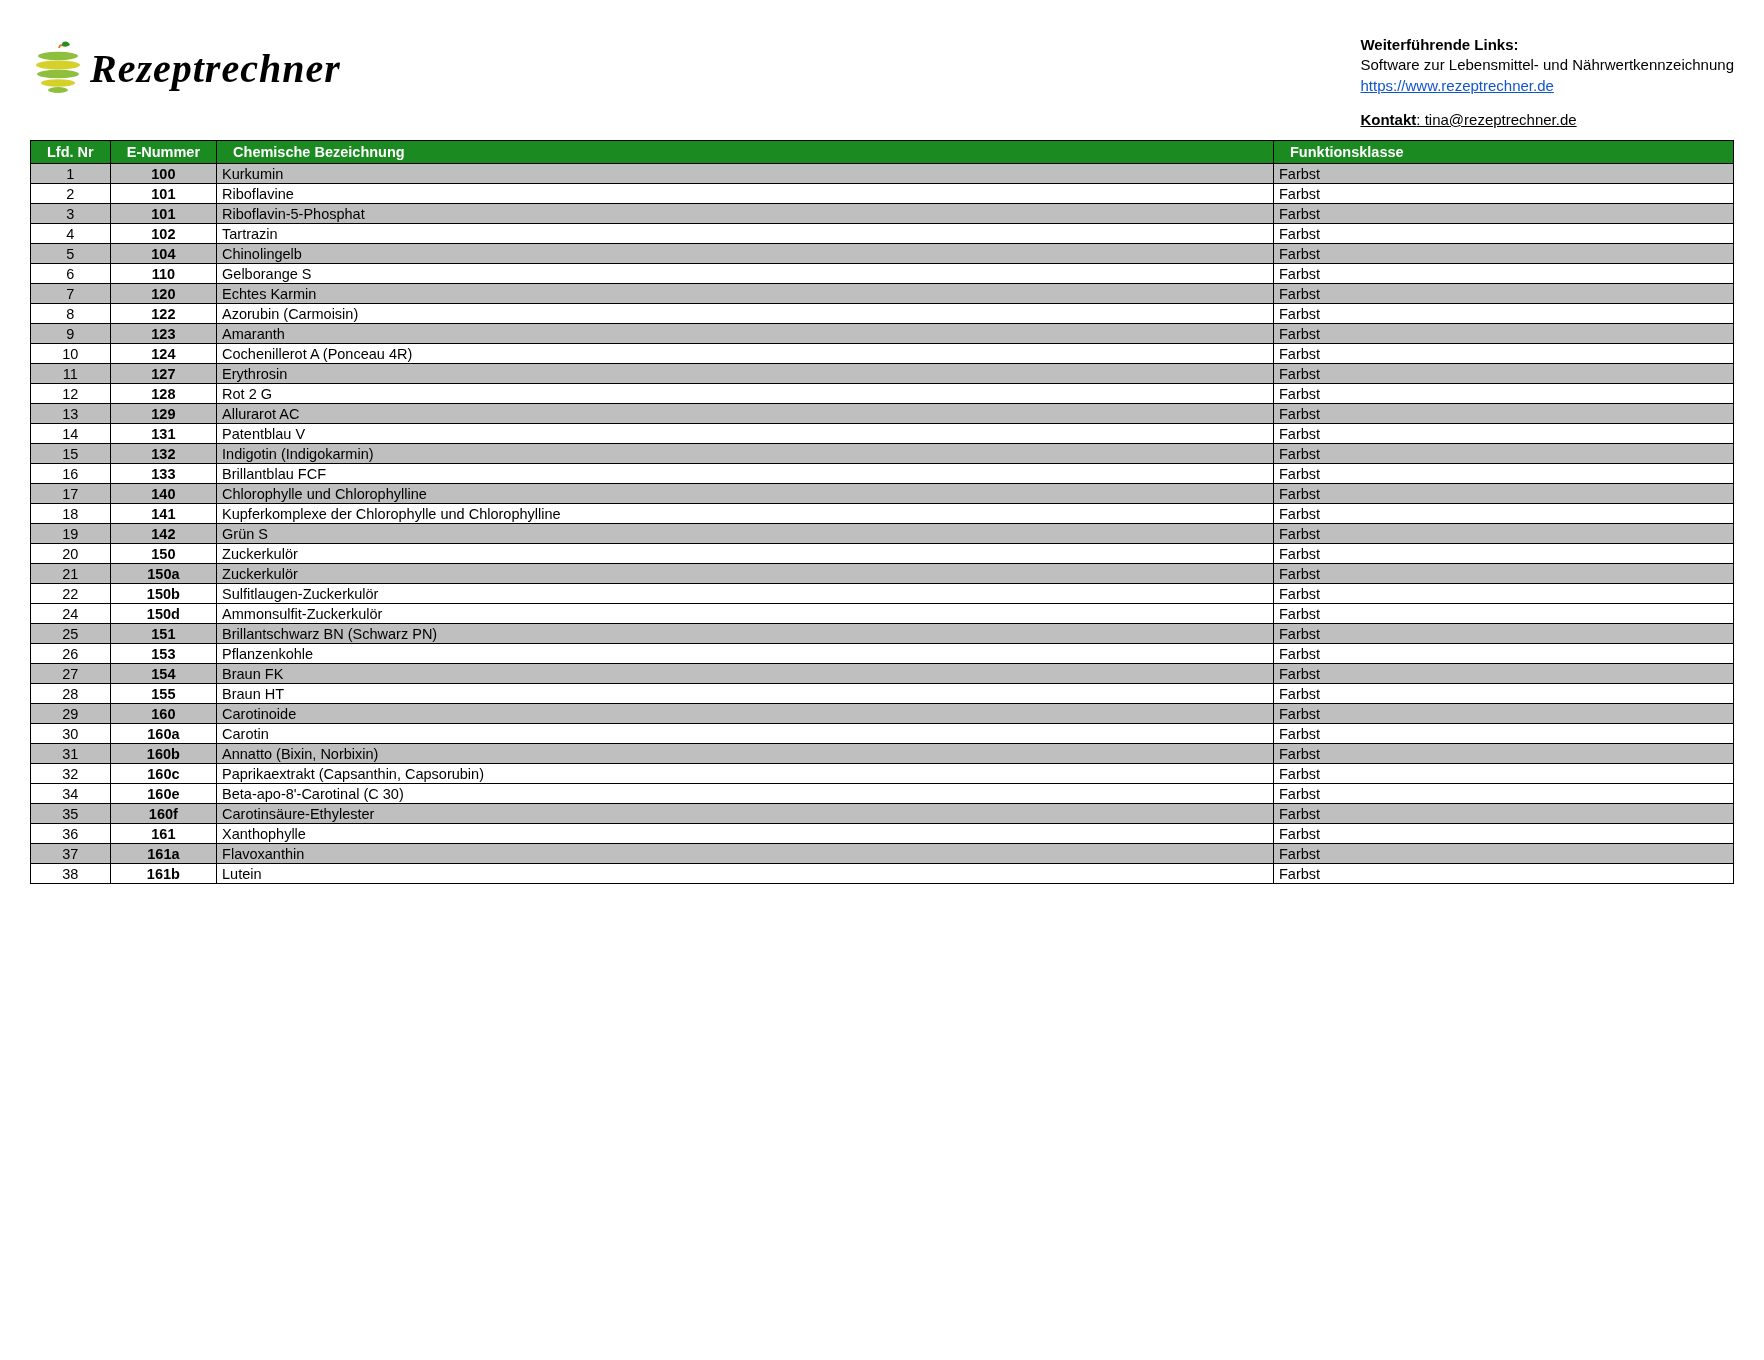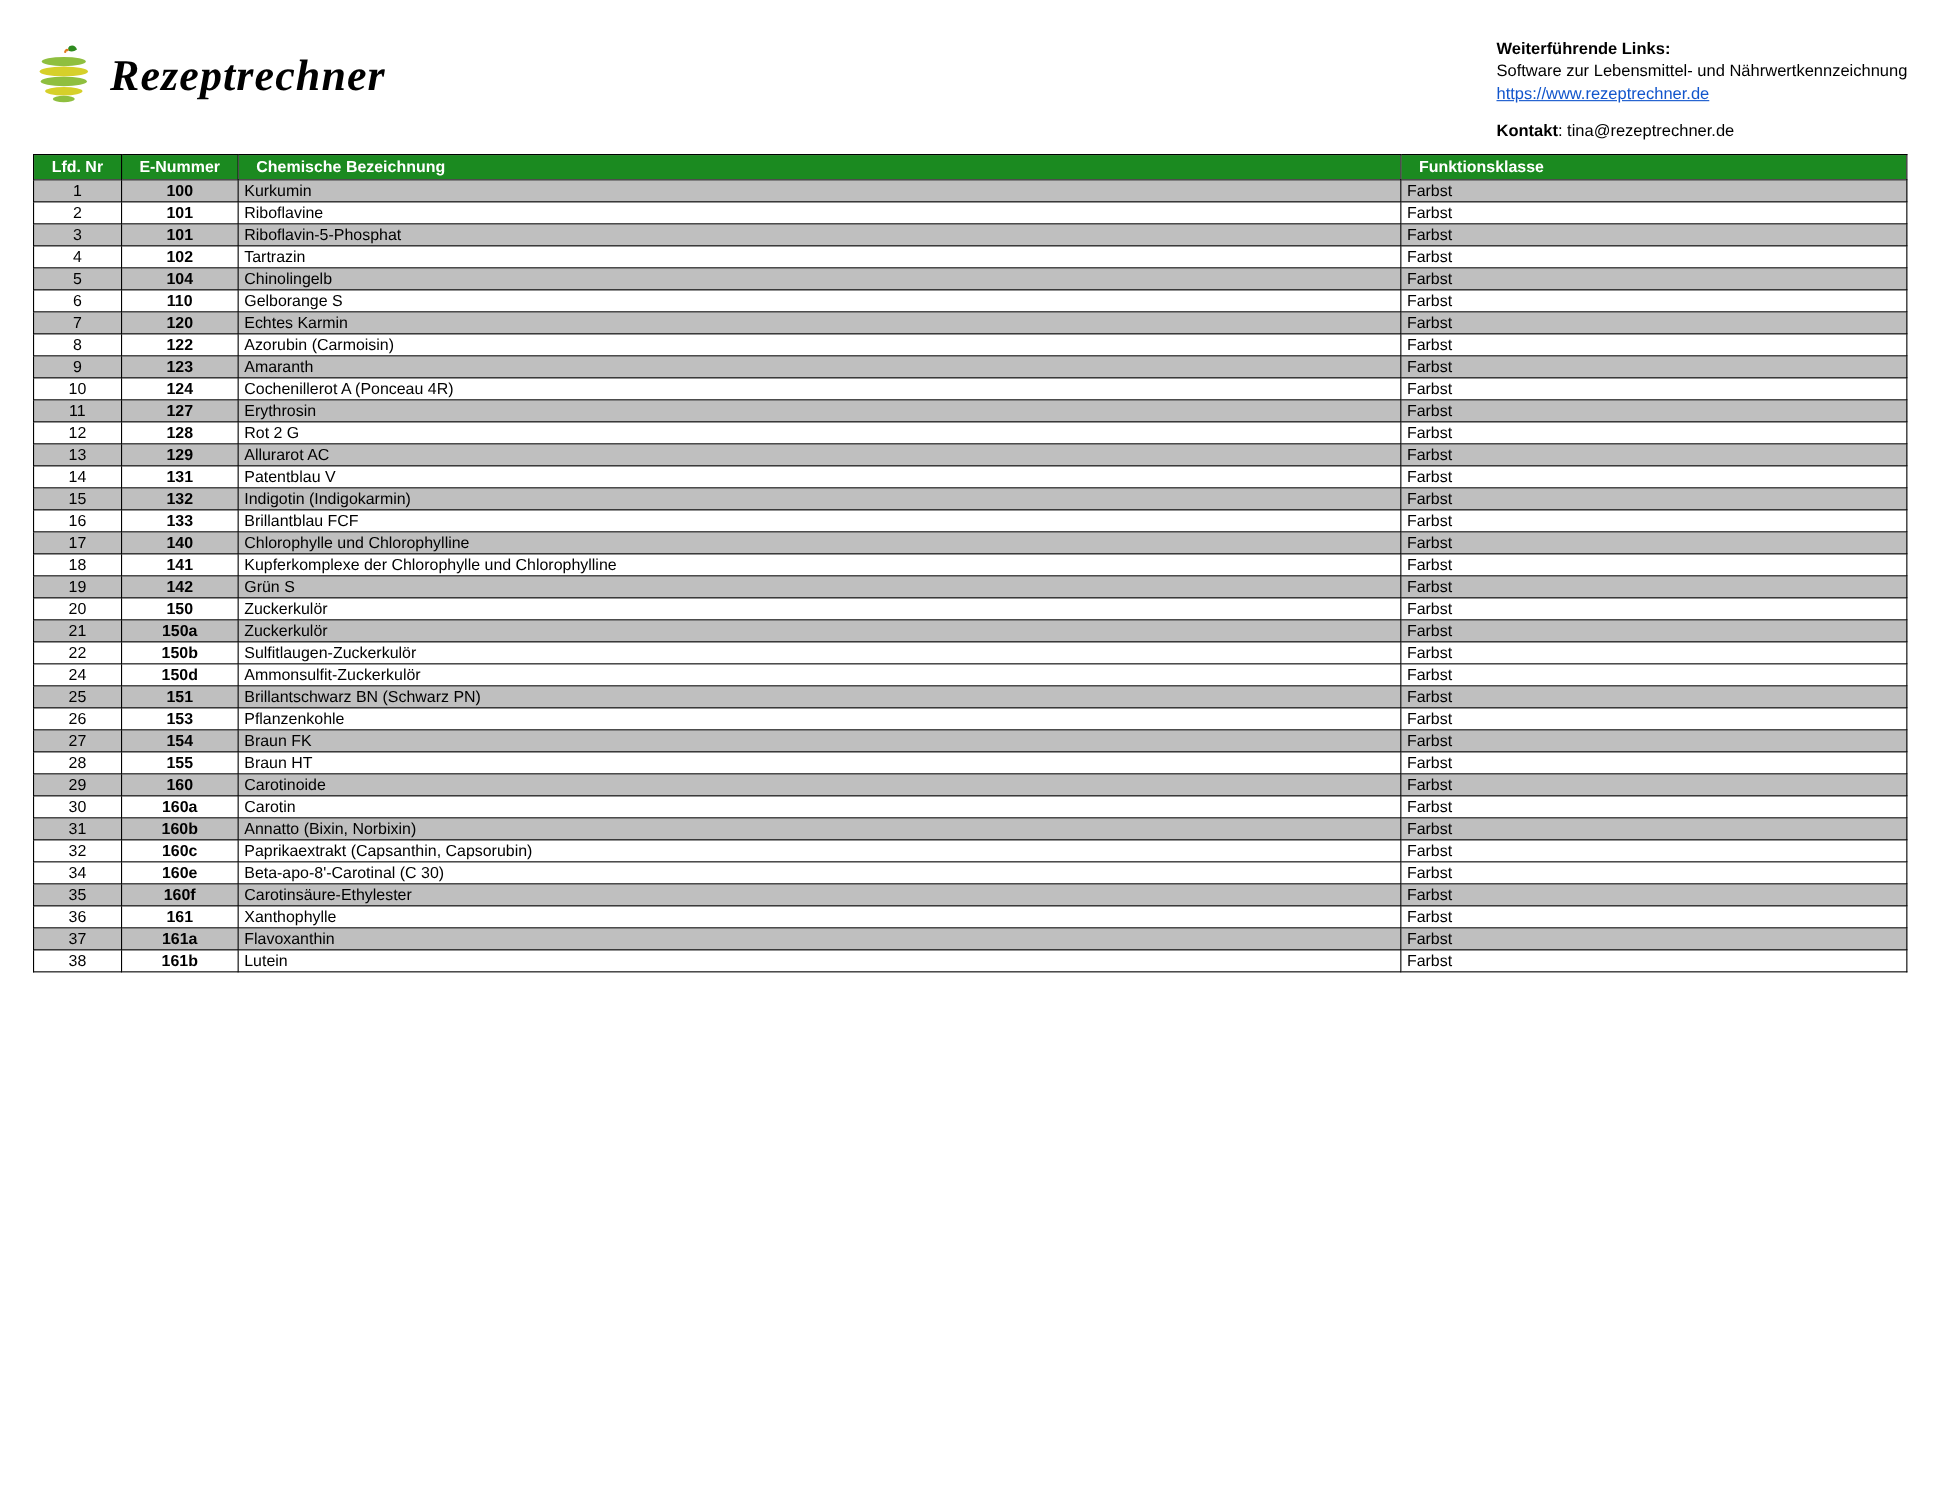--- a/index.html
+++ b/index.html
@@ -12,21 +12,21 @@
   }
   .header-row {
     display: flex;
     justify-content: space-between;
     align-items: flex-start;
     margin-bottom: 10px;
   }
   .logo-block {
     display: flex;
     align-items: center;
-    gap: 14px;
+    gap: 4px;
     padding-top:10px;
   }
   .logo-apple {
     width: 56px;
     height: 56px;
     position: relative;
   }
   .brand-name {
     font-family: "Brush Script MT", cursive;
     font-weight: bold;
@@ -38,21 +38,21 @@
     text-align: left;
     font-size: 15px;
     line-height: 1.35;
     padding-top: 5px;
   }
   .links-block .bold { font-weight: bold; }
   .links-block a {
     color: #1155cc;
     text-decoration: underline;
   }
-  .links-block .contact-row { margin-top: 14px; }
+  .links-block .contact-row { margin-top: 14px; text-decoration: underline; }
 
   table {
     width: 100%;
     border-collapse: collapse;
     font-size: 14.5px;
   }
   thead th {
     background: #1b8a20;
     color: #ffffff;
     font-weight: bold;

